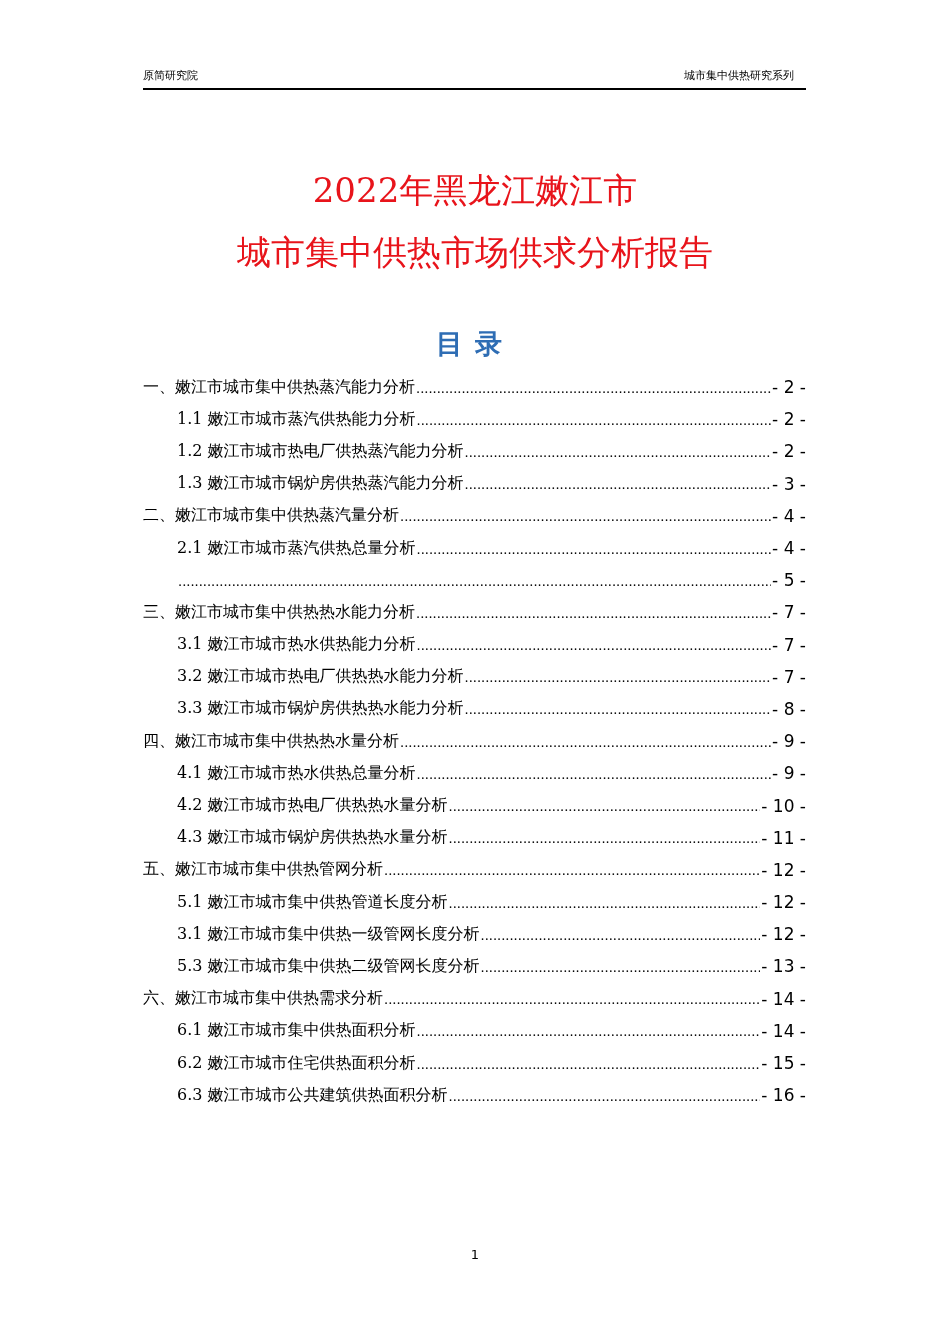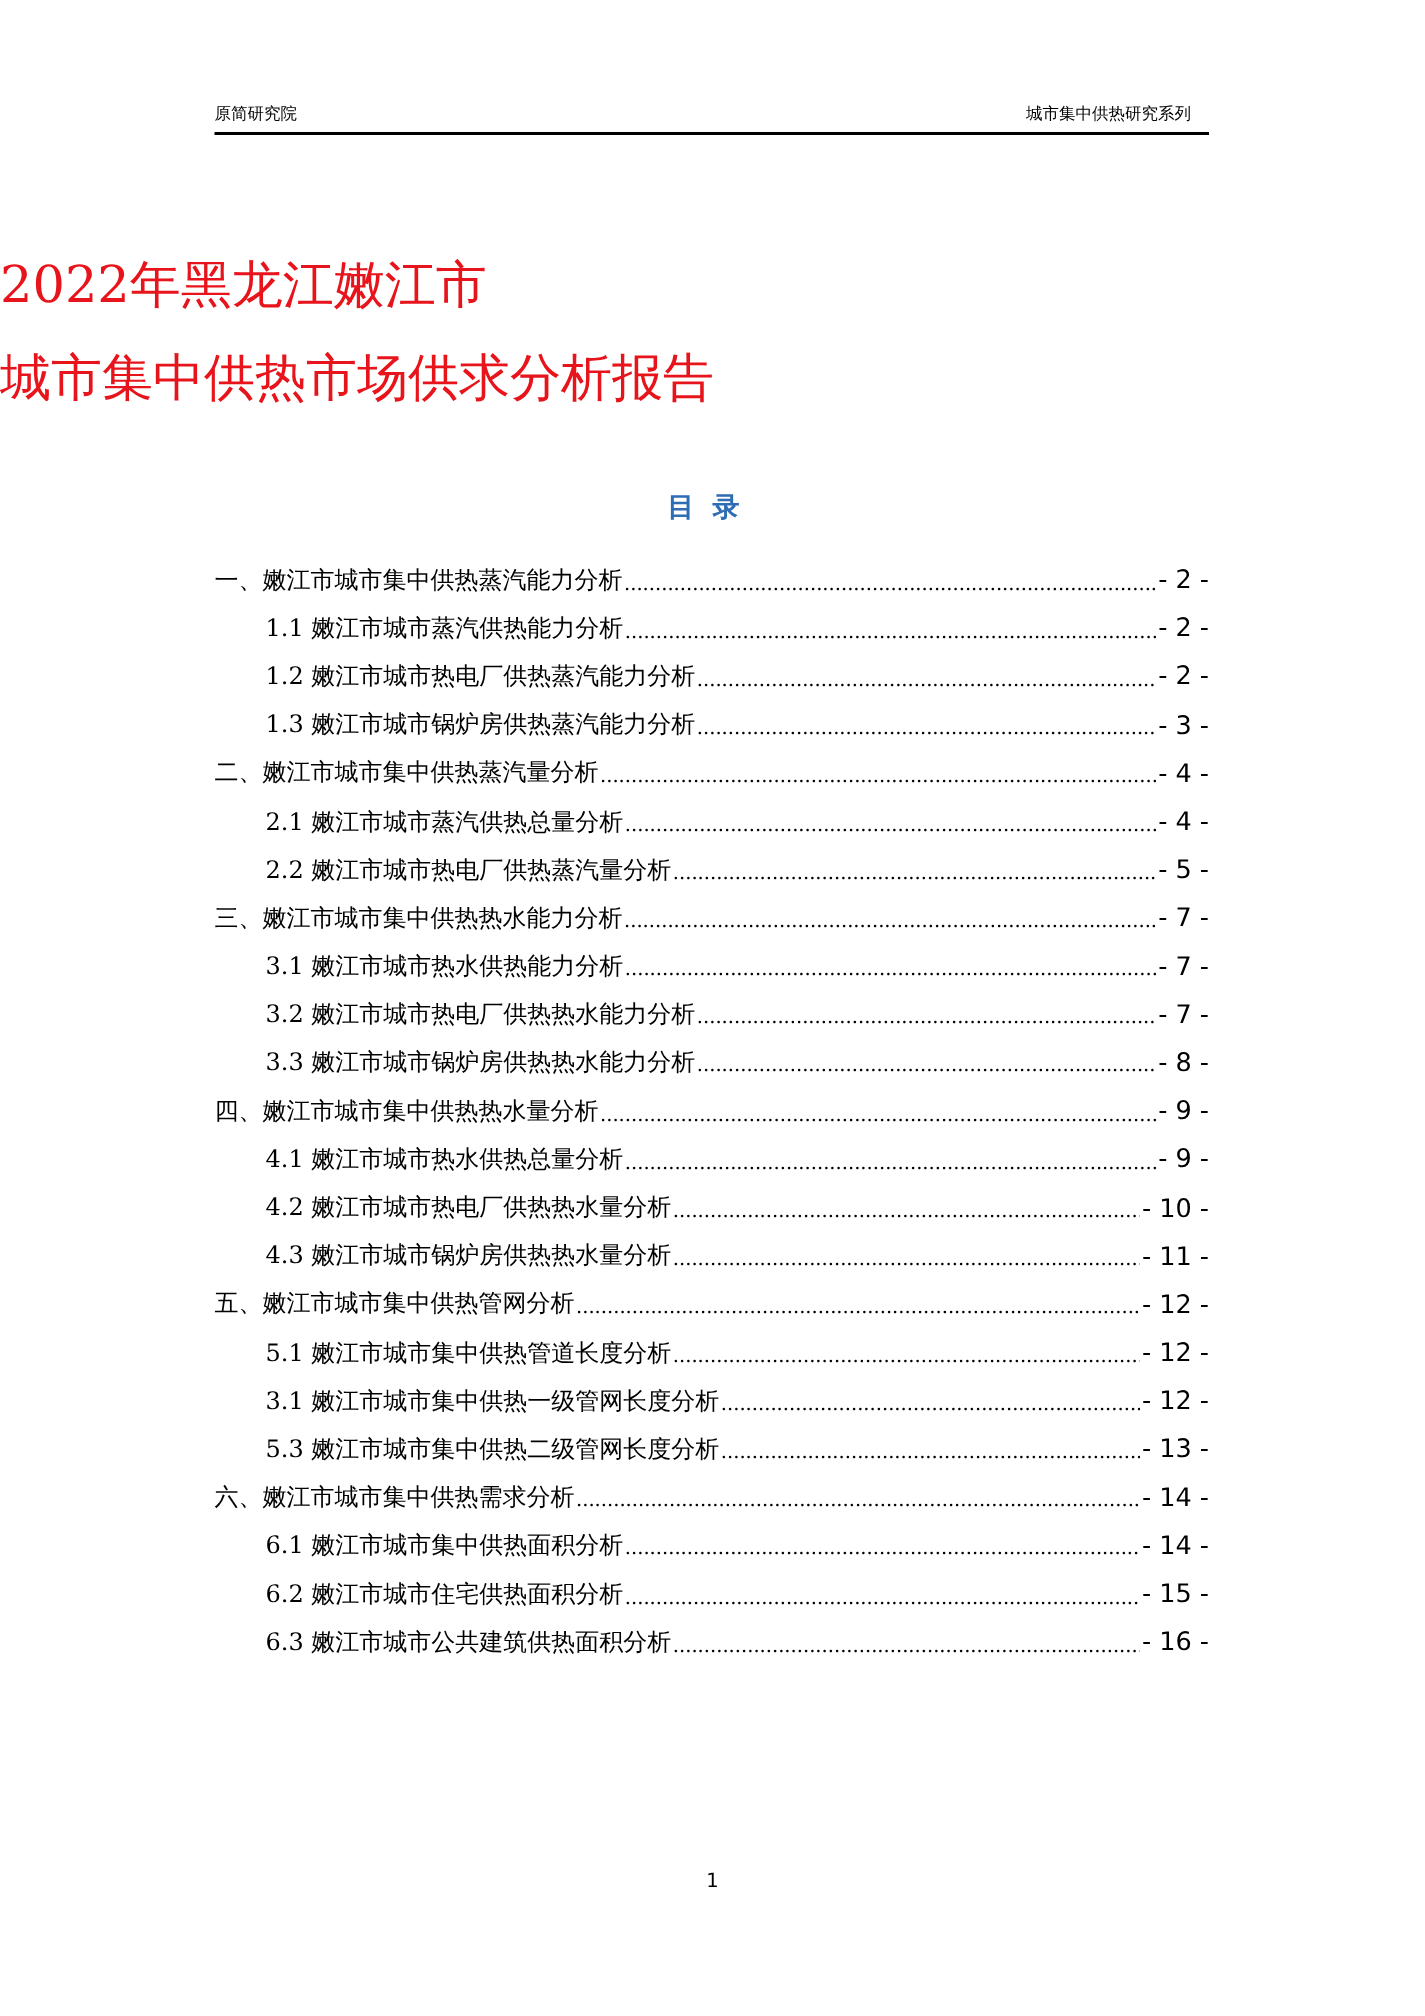--- a/index.html
+++ b/index.html
@@ -2,26 +2,26 @@
 <html><head>
   <meta charset="utf-8">
   <style>
     html, body { margin: 0; padding: 0; background: #ffffff; }
     body { width: 950px; height: 1344px; position: relative; overflow: hidden;
            font-family: "DejaVu Sans", sans-serif; color: #000; }
     .page-header { position: absolute; left: 143px; top: 66px; width: 663px; height: 22px;
                    border-bottom: 2px solid #000; font-size: 11px; line-height: 20px; }
     .page-header .left { position: absolute; left: 0; top: 0; }
     .page-header .right { position: absolute; right: 12px; top: 0; margin-left: 44px; }
-    .title { position: absolute; left: 0; width: 950px; text-align: left; color: #e8141b;
+    .title { position: absolute; left: 0; width: 950px; text-align: center; color: #e8141b;
              font-family: "DejaVu Serif", serif; font-size: 34px; line-height: 44px; }
     .title.l1 { top: 168px; }
     .title.l2 { top: 230px; }
     .toc-heading { position: absolute; left: 0; top: 326px; width: 950px; text-align: center;
-                   color: #2e6db4; font-weight: bold; font-size: 18px; letter-spacing: 12px; }
+                   color: #2e6db4; font-weight: bold; font-size: 27px; letter-spacing: 12px; }
     .toc { position: absolute; left: 143px; top: 371px; width: 663px; }
     .toc-row { display: flex; align-items: center; height: 32.2px; font-size: 16px;
                font-family: "DejaVu Serif", serif; white-space: nowrap; }
     .toc-row.sub { padding-left: 34px; }
     .toc-row .label { flex: 0 0 auto; }
     .toc-row .dots { flex: 1 1 auto; overflow: hidden; margin: 0 1px; color: #000; }
     .toc-row .dots::before { content: "..............................................................................................................................................................................."; letter-spacing: 0px; font-size: 13px; }
     .toc-row .page { flex: 0 0 auto; font-family: "DejaVu Sans", sans-serif; font-size: 17px; }
     .page-number { position: absolute; left: 0; width: 950px; top: 1247px; text-align: center;
                    font-size: 13px; font-family: "DejaVu Sans", sans-serif; }
@@ -64,21 +64,20 @@
       <span class="label">二、嫩江市城市集中供热蒸汽量分析</span>
       <span class="dots"></span>
       <span class="page">- 4 -</span>
     </div>
     <div class="toc-row sub">
       <span class="label">2.1 嫩江市城市蒸汽供热总量分析</span>
       <span class="dots"></span>
       <span class="page">- 4 -</span>
     </div>
     <div class="toc-row sub">
-      <span class="label">2.2 嫩江市城市热电厂供热蒸汽量分析</span>
       <span class="dots"></span>
       <span class="page">- 5 -</span>
     </div>
     <div class="toc-row">
       <span class="label">三、嫩江市城市集中供热热水能力分析</span>
       <span class="dots"></span>
       <span class="page">- 7 -</span>
     </div>
     <div class="toc-row sub">
       <span class="label">3.1 嫩江市城市热水供热能力分析</span>

